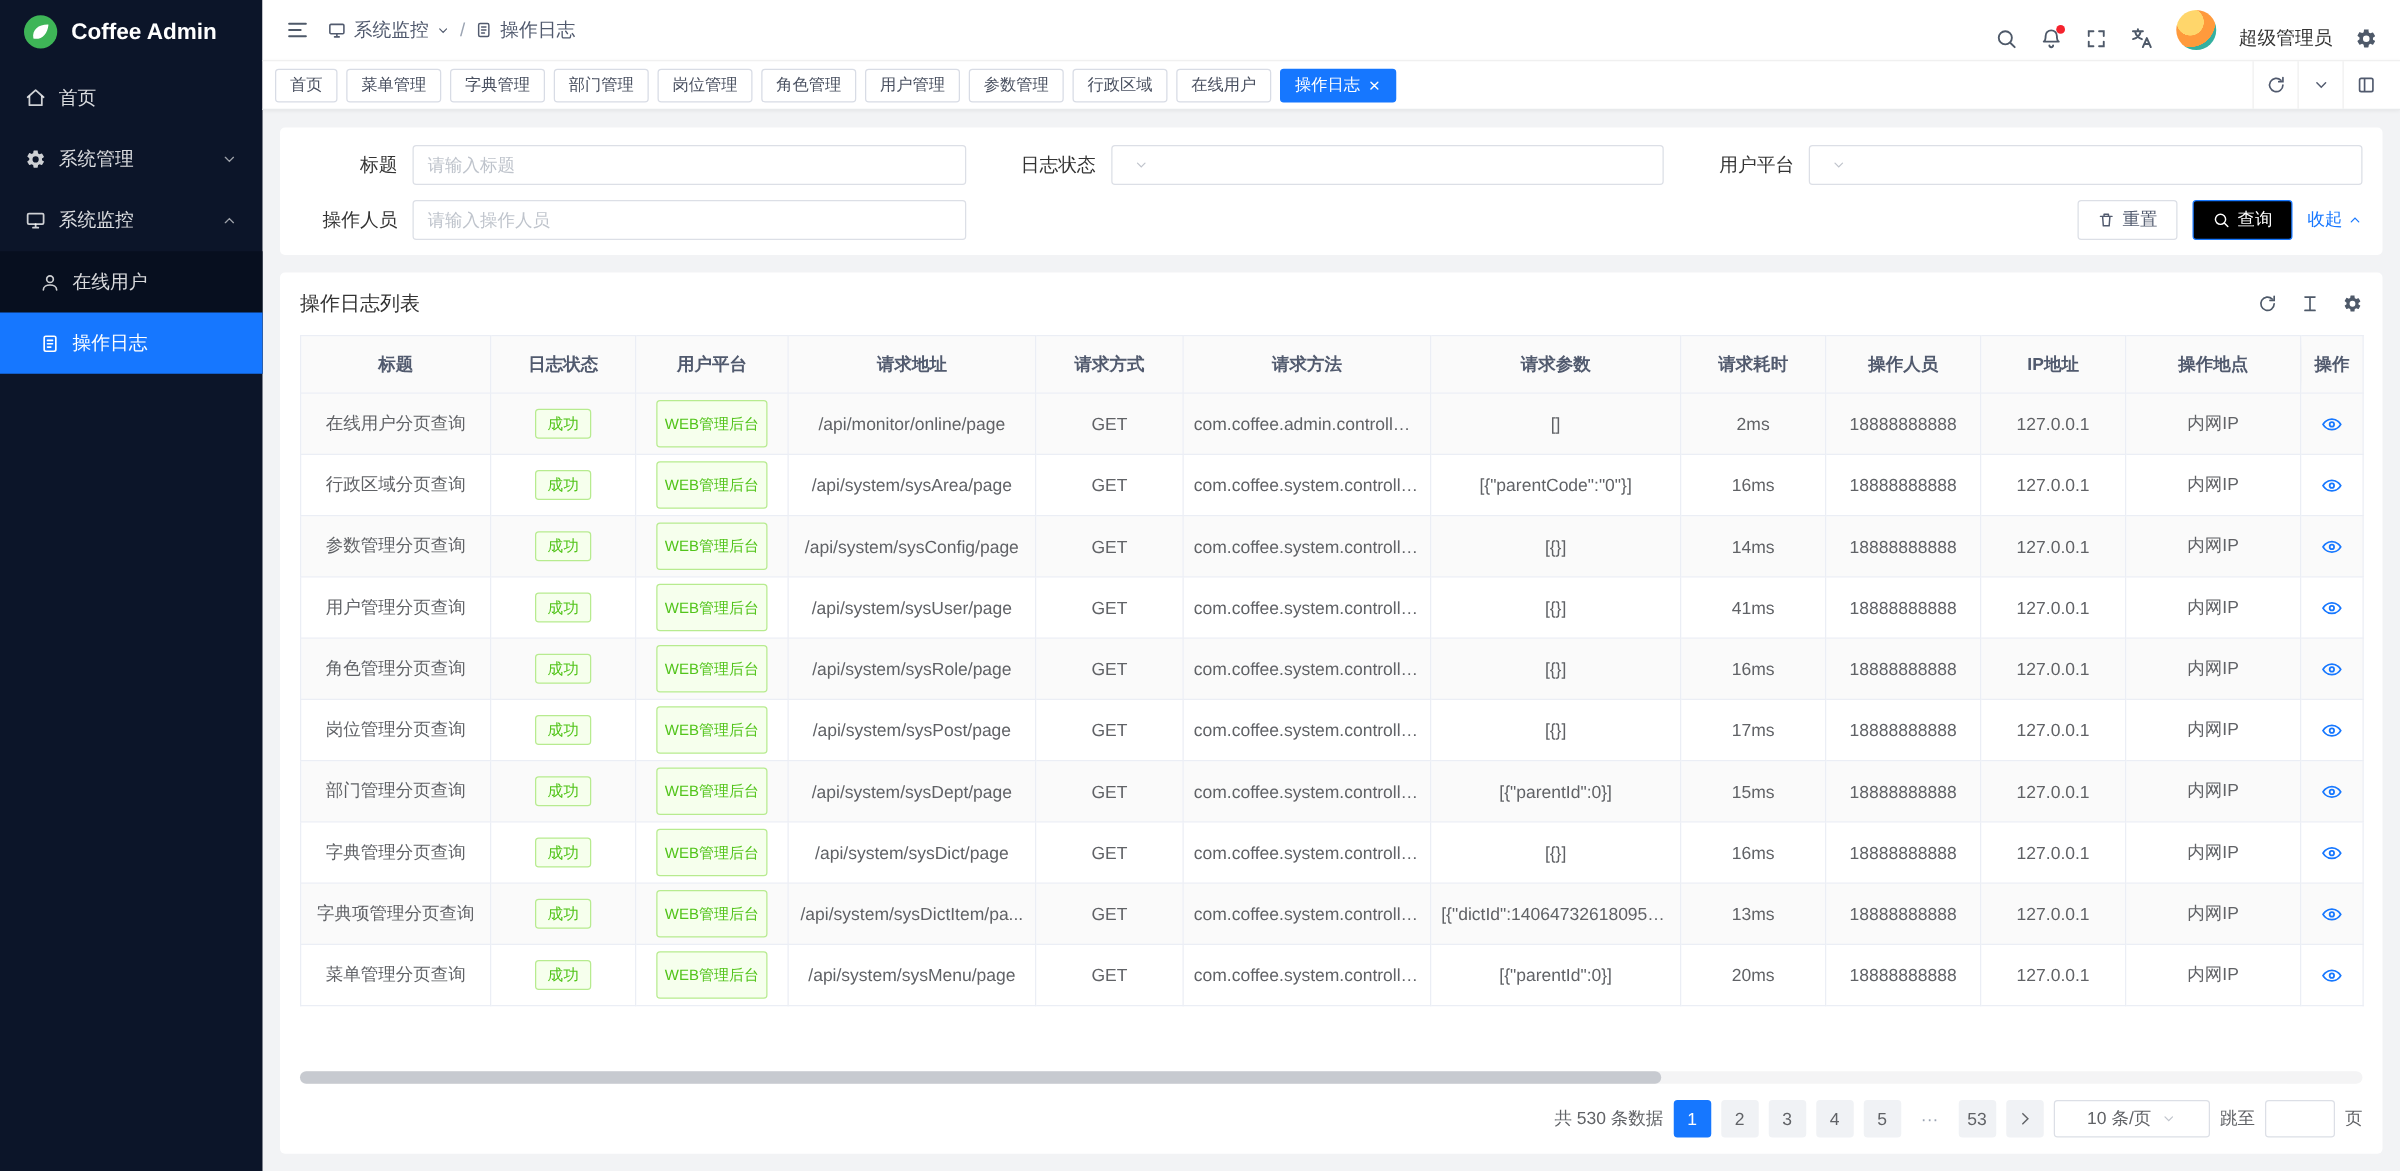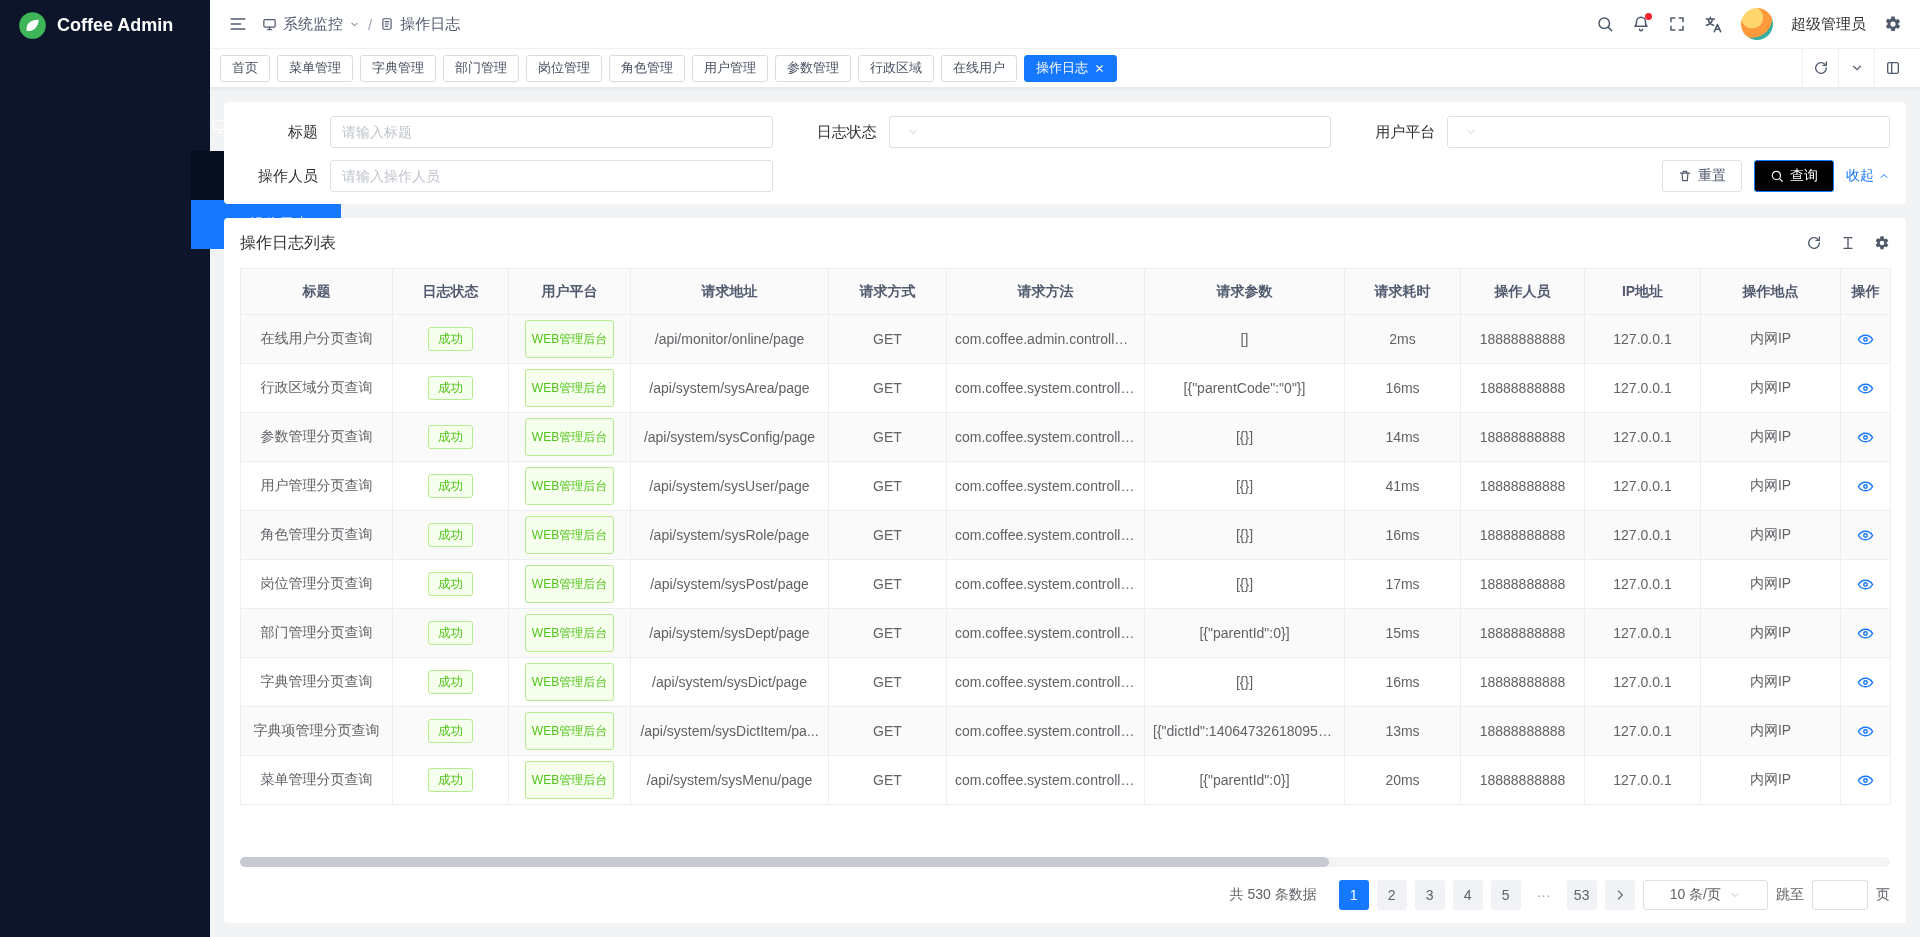--- a/index.html
+++ b/index.html
@@ -2,42 +2,42 @@
 <html><head>
 <meta charset="utf-8">
 <style>
   *{box-sizing:border-box;margin:0;padding:0}
   html,body{width:1920px;height:937px;overflow:hidden}
   body{font-family:"Liberation Sans","DejaVu Sans",sans-serif;font-size:14px;color:#333;background:#f2f3f5}
   .app{display:flex;width:100%;height:100%}
   svg{display:block}
 
   
-  .sidebar{width:210px;flex-shrink:0;background:#0c1529;display:flex;flex-direction:row}
+  .sidebar{width:210px;flex-shrink:0;background:#0c1529;display:flex;flex-direction:column}
   .logo{height:50px;display:flex;align-items:center;gap:10px;padding:0 18px;cursor:pointer}
   .logo-text{color:#fff;font-weight:bold;font-size:18px;white-space:nowrap}
   .menu{flex:1;padding-top:4px}
   .menu-item{height:49px;display:flex;align-items:center;gap:10px;padding:0 20px;font-size:15px;color:rgba(255,255,255,.85);cursor:pointer;white-space:nowrap}
   .menu-item .mi-icon{color:rgba(255,255,255,.8)}
   .menu-item .chev{margin-left:auto;color:rgba(255,255,255,.6)}
   .submenu{background:#070f1f}
   .submenu .menu-item{padding-left:32px}
   .menu-item.active{background:#1677ff;color:#fff}
   .menu-item.active .mi-icon{color:#fff}
 
   
   .main{flex:1;display:flex;flex-direction:column;min-width:0}
 
   
   .topbar{height:48px;background:#fff;display:flex;align-items:center;padding:0 18px;gap:14px}
   .icon-btn{color:#4e5969;cursor:pointer;display:flex;align-items:center;justify-content:center;position:relative}
   .breadcrumb{display:flex;align-items:center;gap:8px;color:#515a6e;font-size:15px}
   .crumb{display:flex;align-items:center;gap:6px;cursor:pointer}
   .crumb-sep{color:#9aa3b2}
-  .topbar-right{margin-left:auto;display:flex;align-items:center;gap:18px}
+  .topbar-right{margin-left:auto;display:flex;align-items:flex-end;gap:18px}
   .bell-dot::after{content:"";position:absolute;top:-2px;right:-2px;width:7px;height:7px;border-radius:50%;background:#f5222d}
   .avatar{width:32px;height:32px;border-radius:50%;background:radial-gradient(circle at 35% 30%,#ffd66b 0 35%,#ff9a3c 36% 65%,#35b0a0 66% 100%);cursor:pointer;flex-shrink:0}
   .username{font-size:15px;color:#333;cursor:pointer;white-space:nowrap}
 
   
   .tabbar{height:40px;background:#fff;border-top:1px solid #f0f0f0;border-bottom:1px solid #e8eaec;box-shadow:0 1px 3px rgba(0,0,0,.06);display:flex;align-items:center;padding:0 10px;gap:7px;position:relative;z-index:2}
   .tab{height:27px;padding:0 11px;border:1px solid #d8dce5;border-radius:3px;background:#fff;color:#495060;font-size:13px;display:inline-flex;align-items:center;gap:6px;cursor:pointer;white-space:nowrap}
   .tab .close{display:none;cursor:pointer}
   .tab.active{background:#1677ff;border-color:#1677ff;color:#fff}
   .tab.active .close{display:block}
@@ -77,21 +77,21 @@
   .badge{display:inline-block;border:1px solid #b7eb8f;background:#f6ffed;color:#52c41a;font-size:12.5px;line-height:1;padding:5px 9px;border-radius:3px;white-space:nowrap}
   .badge-sm{padding:12px 6px;font-size:12px}
   .eye{color:#1677ff;display:inline-flex;cursor:pointer;vertical-align:middle}
 
   .spacer{flex:1}
   .hscroll{height:10px;background:#f4f4f5;border-radius:5px;flex-shrink:0;cursor:pointer}
   .hscroll .thumb{width:66%;height:10px;background:#c7cad0;border-radius:5px;cursor:grab}
 
   
   .pager{height:56px;display:flex;align-items:center;justify-content:flex-end;gap:8px;flex-shrink:0;font-size:14px;color:#606266}
-  .pager-total{margin-right:14px;white-space:nowrap}
+  .pager-total{margin-right:0;white-space:nowrap}
   .pages{display:flex;align-items:center;gap:8px}
   .page-btn{min-width:30px;height:30px;padding:0 6px;border:none;border-radius:3px;background:#f0f2f5;color:#606266;font-size:14px;display:inline-flex;align-items:center;justify-content:center;cursor:pointer;font-family:inherit}
   .page-btn.active{background:#1677ff;color:#fff}
   .page-btn.ellipsis{background:transparent;color:#9aa3b2}
   .next-btn{min-width:30px;height:30px;border:none;border-radius:3px;background:#f0f2f5;color:#606266;display:inline-flex;align-items:center;justify-content:center;cursor:pointer}
   .size-select{height:30px;border:1px solid #dcdfe6;border-radius:3px;background:#fff;display:inline-flex;align-items:center;gap:8px;padding:0 26px;cursor:pointer;white-space:nowrap}
   .size-select .caret{color:#c0c4cc}
   .jump-label{white-space:nowrap}
   .jump-input{width:56px;height:30px;border:1px solid #dcdfe6;border-radius:3px;text-align:center;font-size:14px;outline:none;font-family:inherit}
 </style>

